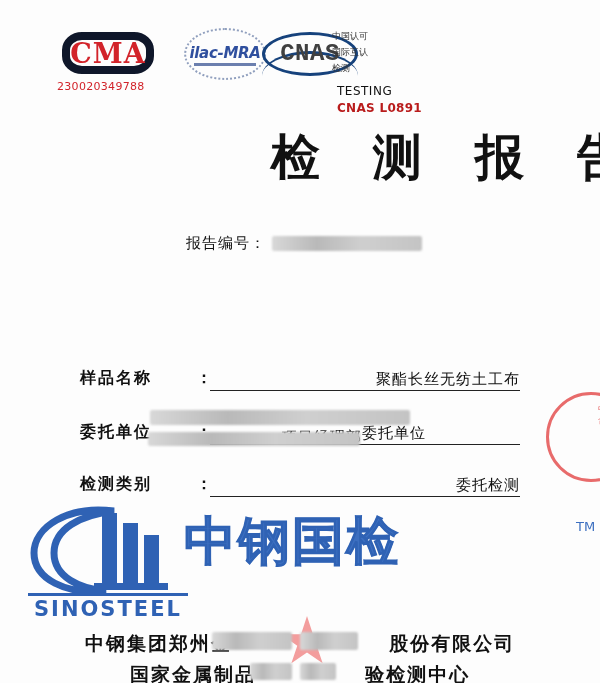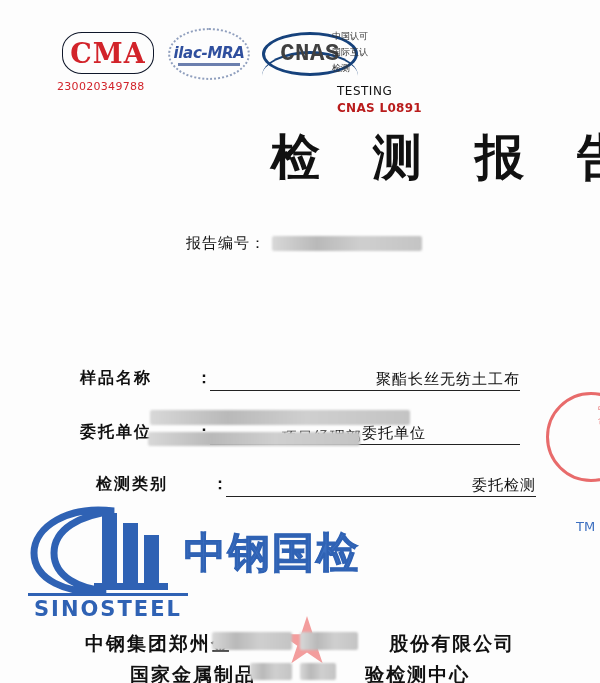--- a/index.html
+++ b/index.html
@@ -32,21 +32,21 @@
     height: 95px;
   }
 
   
   .cma {
     position: absolute;
     left: 62px;
     top: 14px;
     width: 92px;
     height: 42px;
-    border: 1px solid #0f172a;
+    border: 8px solid #0f172a;
     border-radius: 20px / 18px;
     box-sizing: border-box;
   }
   .cma-text {
     position: absolute;
     left: 0;
     top: 0;
     width: 100%;
     height: 100%;
     display: flex;
@@ -64,21 +64,21 @@
     top: 62px;
     color: #d2232a;
     font-size: 11px;
     letter-spacing: 0.3px;
     font-family: "DejaVu Sans", "Liberation Sans", sans-serif;
   }
 
   
   .ilac {
     position: absolute;
-    left: 168px;
+    left: 184px;
     top: 10px;
     width: 82px;
     height: 52px;
   }
   .ilac-ring {
     position: absolute;
     left: 0; top: 0;
     width: 82px; height: 52px;
     border: 2px dotted #7d8fb3;
     border-radius: 50%;
@@ -259,21 +259,21 @@
     position: absolute;
     top: 4px;
     font-family: "DejaVu Serif", "Liberation Serif", serif;
     font-size: 15px;
     color: #111;
     letter-spacing: 1px;
   }
 
   #row-sample { top: 366px; }
   #row-client { top: 420px; }
-  #row-type   { top: 472px; margin-left: 16px; }
+  #row-type   { top: 472px; }
 
   .redact-client-1 { top: 410px; left: 150px; width: 260px; height: 15px; }
   .redact-client-2 { top: 432px; left: 148px; width: 212px; height: 14px; }
 
   
   .sinosteel {
     position: absolute;
     left: 28px;
     top: 505px;
     width: 560px;
@@ -283,23 +283,23 @@
   .sino-mark {
     position: absolute;
     left: 0;
     top: 0;
     width: 150px;
     height: 92px;
   }
   .sino-word {
     position: absolute;
     left: 156px;
-    top: 20px;
-    font-family: "DejaVu Serif", "Liberation Serif", serif;
-    font-size: 42px;
+    top: 2px;
+    font-family: "DejaVu Serif", "Liberation Serif", serif;
+    font-size: 52px;
     font-weight: bold;
     color: #3c6fc0;
     letter-spacing: 2px;
     -webkit-text-stroke: 1px #2f62b4;
   }
   .sino-tm {
     position: absolute;
     left: 548px;
     top: 14px;
     font-size: 13px;

